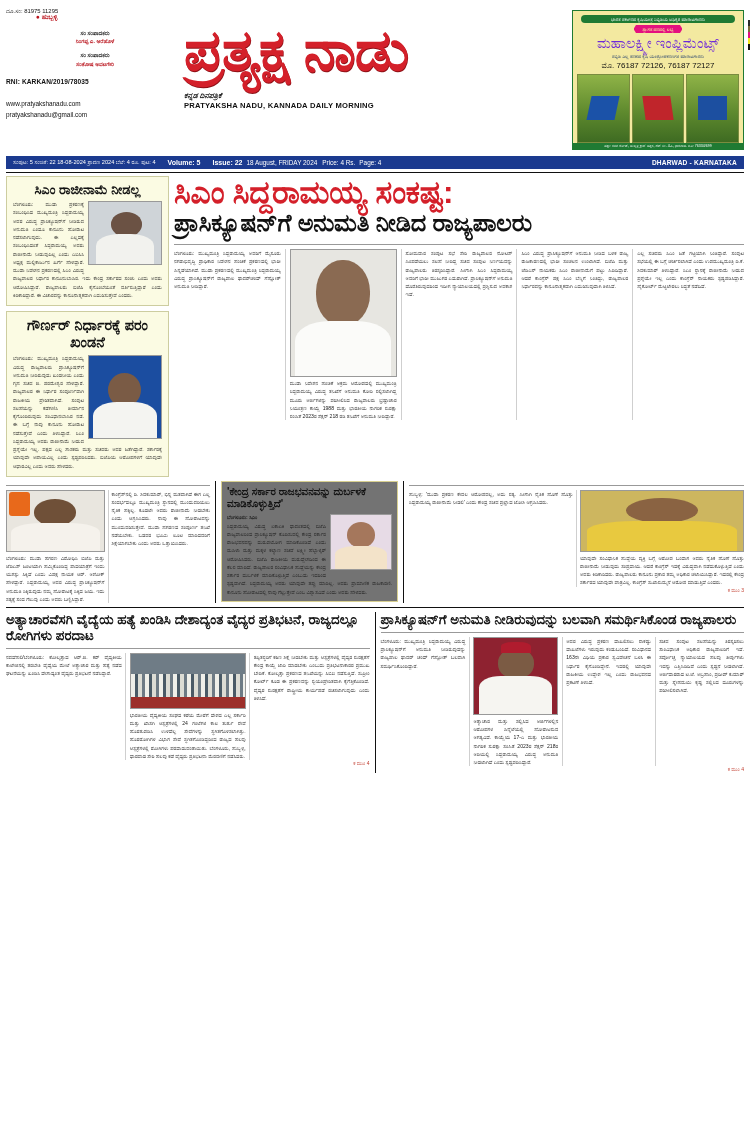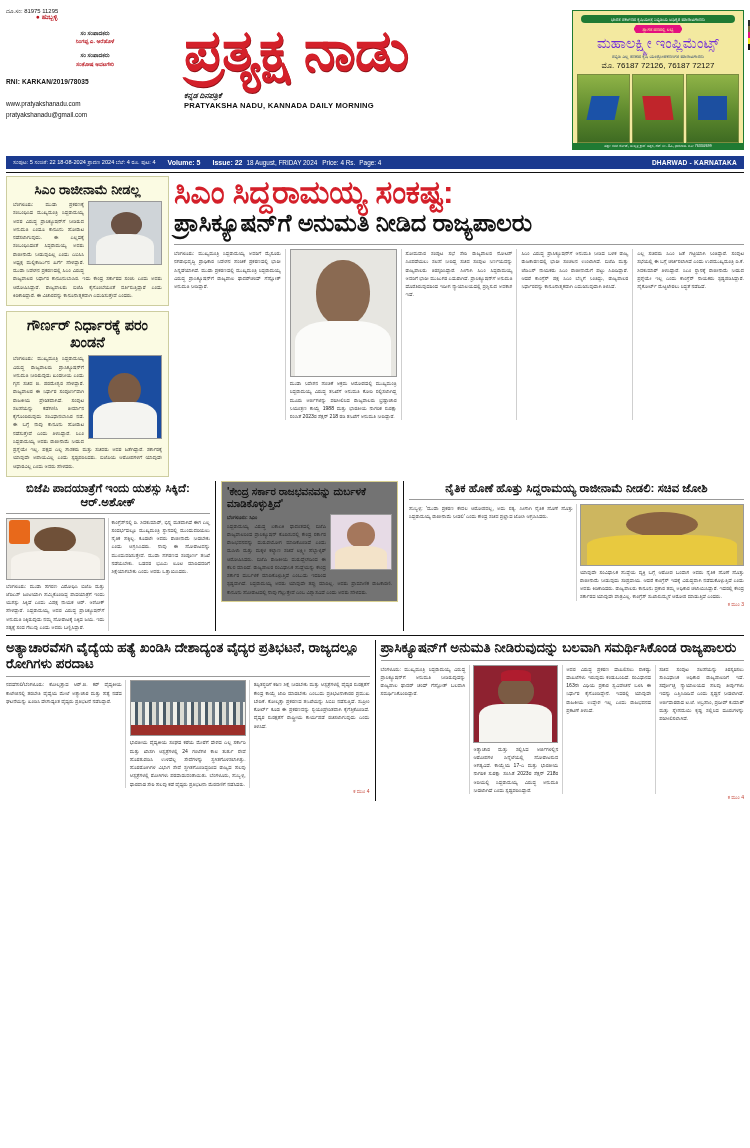--- a/index.html
+++ b/index.html
@@ -316,21 +316,20 @@
           <div class="ptext">ಎಲ್ಲ ಸಚಿವರು ಸಿಎಂ ಜತೆ ಗಟ್ಟಿಯಾಗಿ ನಿಂತಿದ್ದಾರೆ. ಸಂಪುಟ ಸಭೆಯಲ್ಲಿ ಈ ಬಗ್ಗೆ ಚರ್ಚಿಸಲಾಗಿದೆ ಎಂದು ಉಪಮುಖ್ಯಮಂತ್ರಿ ಡಿ.ಕೆ. ಶಿವಕುಮಾರ್ ತಿಳಿಸಿದ್ದಾರೆ. ಸಿಎಂ ಸ್ಥಾನಕ್ಕೆ ರಾಜೀನಾಮೆ ನೀಡುವ ಪ್ರಶ್ನೆಯೇ ಇಲ್ಲ ಎಂದು ಕಾಂಗ್ರೆಸ್ ನಾಯಕರು ಸ್ಪಷ್ಟಪಡಿಸಿದ್ದಾರೆ. ಹೈಕೋರ್ಟ್ ಮೆಟ್ಟಿಲೇರಲು ಸಿದ್ಧತೆ ನಡೆದಿದೆ.</div>
         </div>
       </div>
 
     </div>
   </div>
 
   <div class="mid">
 
     <div class="mid-a" style="padding-right:5px;border-right:0.9px solid #111">
-      <div class="mid-h">ಬಿಜೆಪಿ ಪಾದಯಾತ್ರೆಗೆ ಇಂದು ಯಶಸ್ಸು ಸಿಕ್ಕಿದೆ: ಆರ್.ಅಶೋಕ್</div>
       <div class="rule-thin"></div>
       <div class="midcols">
         <div class="c">
           <div class="midimg">
               <div class="ph ph-ashok">
                 <i></i>
               </div>
             </div>
           <div class="ptext">ಬೆಂಗಳೂರು: ಮುಡಾ ಹಗರಣ ವಿರೋಧಿಸಿ ಬಿಜೆಪಿ ಮತ್ತು ಜೆಡಿಎಸ್ ಜಂಟಿಯಾಗಿ ಹಮ್ಮಿಕೊಂಡಿದ್ದ ಪಾದಯಾತ್ರೆಗೆ ಇಂದು ಯಶಸ್ಸು ಸಿಕ್ಕಿದೆ ಎಂದು ವಿಪಕ್ಷ ನಾಯಕ ಆರ್. ಅಶೋಕ್ ಹೇಳಿದ್ದಾರೆ.
 
@@ -353,21 +352,20 @@
             </div>
           <div class="ptext" style="font-weight:bold">ಬೆಂಗಳೂರು: ಸಿಎಂ</div>
           <div class="ptext">ಸಿದ್ದರಾಮಯ್ಯ ವಿರುದ್ಧ ಏಕಾಏಕಿ ಧಾವಂತದಲ್ಲಿ ಬಿಜೆಪಿ ರಾಜ್ಯಪಾಲರಿಂದ ಪ್ರಾಸಿಕ್ಯೂಷನ್ ಕೊಡಿಸುವಲ್ಲಿ ಕೇಂದ್ರ ಸರ್ಕಾರ ರಾಜಭವನವನ್ನು ದುರುಪಯೋಗ ಮಾಡಿಕೊಂಡಿದೆ ಎಂದು ಮಹಿಳಾ ಮತ್ತು ಮಕ್ಕಳ ಕಲ್ಯಾಣ ಸಚಿವೆ ಲಕ್ಷ್ಮೀ ಹೆಬ್ಬಾಳ್ಕರ್ ಆರೋಪಿಸಿದರು.
 
 ಬಿಜೆಪಿ ರಾಜಕೀಯ ದುರುದ್ದೇಶದಿಂದ ಈ ಕೆಲಸ ಮಾಡಿದೆ. ರಾಜ್ಯಪಾಲರ ಸಂವಿಧಾನಿಕ ಹುದ್ದೆಯನ್ನು ಕೇಂದ್ರ ಸರ್ಕಾರ ದುರ್ಬಳಕೆ ಮಾಡಿಕೊಳ್ಳುತ್ತಿದೆ ಎಂಬುದು ಇದರಿಂದ ಸ್ಪಷ್ಟವಾಗಿದೆ. ಸಿದ್ದರಾಮಯ್ಯ ಅವರು ಯಾವುದೇ ತಪ್ಪು ಮಾಡಿಲ್ಲ. ಅವರು ಪ್ರಾಮಾಣಿಕ ರಾಜಕಾರಣಿ. ಕಾನೂನು ಹೋರಾಟದಲ್ಲಿ ನಾವು ಗೆಲ್ಲುತ್ತೇವೆ ಎಂಬ ವಿಶ್ವಾಸವಿದೆ ಎಂದು ಅವರು ಹೇಳಿದರು.</div>
         </div>
       </div>
     </div>
 
     <div class="mid-c" style="padding-left:5px">
-      <div class="mid-h">ನೈತಿಕ ಹೊಣೆ ಹೊತ್ತು ಸಿದ್ದರಾಮಯ್ಯ ರಾಜೀನಾಮೆ ನೀಡಲಿ: ಸಚಿವ ಜೋಶಿ</div>
       <div class="rule-thin"></div>
       <div class="midcols">
         <div class="c">
           <div class="ptext">ಹುಬ್ಬಳ್ಳಿ: 'ಮುಡಾ ಪ್ರಕರಣ ಕೇವಲ ಆರೋಪವಲ್ಲ, ಅದು ಸತ್ಯ. ಹೀಗಾಗಿ ನೈತಿಕ ಹೊಣೆ ಹೊತ್ತು ಸಿದ್ದರಾಮಯ್ಯ ರಾಜೀನಾಮೆ ನೀಡಲಿ' ಎಂದು ಕೇಂದ್ರ ಸಚಿವ ಪ್ರಲ್ಹಾದ ಜೋಶಿ ಆಗ್ರಹಿಸಿದರು.</div>
         </div>
         <div class="c">
           <div class="midimg">
               <div class="ph ph-joshi"></div>
             </div>
           <div class="ptext">ಯಾವುದೇ ಸಂವಿಧಾನಿಕ ಹುದ್ದೆಯ ವ್ಯಕ್ತಿ ಬಗ್ಗೆ ಆರೋಪ ಬಂದಾಗ ಅವರು ನೈತಿಕ ಹೊಣೆ ಹೊತ್ತು ರಾಜೀನಾಮೆ ನೀಡುವುದು ಸಂಪ್ರದಾಯ. ಆದರೆ ಕಾಂಗ್ರೆಸ್ ಇದಕ್ಕೆ ವಿರುದ್ಧವಾಗಿ ನಡೆದುಕೊಳ್ಳುತ್ತಿದೆ ಎಂದು ಅವರು ಕಿಡಿಕಾರಿದರು.

